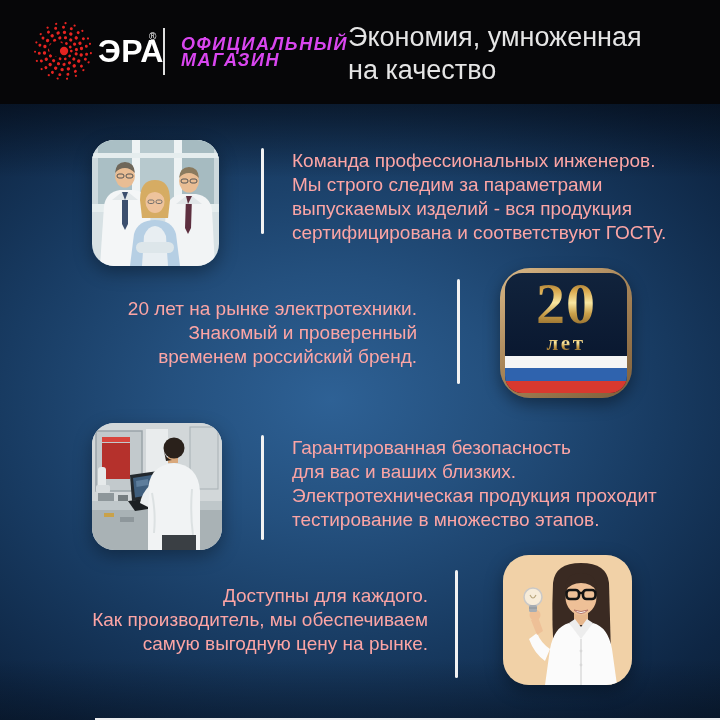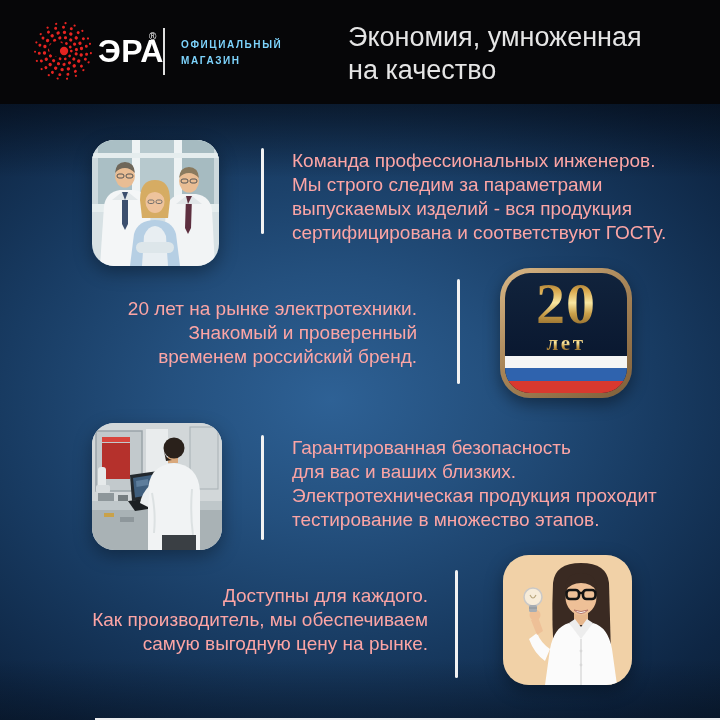--- a/index.html
+++ b/index.html
@@ -19,43 +19,43 @@
     content:"";position:absolute;inset:0;
     background:linear-gradient(180deg,rgba(2,6,14,.55) 0%,rgba(2,6,14,0) 12%),
                linear-gradient(0deg,rgba(2,6,14,.35) 0%,rgba(2,6,14,0) 10%);
   }
   
   .hdr{position:absolute;top:0;left:0;right:0;height:104px;background:#060608;}
   .logo-burst{position:absolute;left:34px;top:22px;width:58px;height:58px;}
   .brand{position:absolute;left:98px;top:33px;color:#fff;font-size:32px;font-weight:bold;letter-spacing:.5px;}
   .reg{position:absolute;left:149px;top:31px;color:#fff;font-size:10px;}
   .hdr-vline{position:absolute;left:163px;top:28px;width:2px;height:47px;background:#dfdfdf;}
-  .store{position:absolute;left:181px;top:37px;color:#7dd3fc;font-size:10px;font-weight:bold;
-         letter-spacing:1.6px;line-height:15.5px;white-space:pre-line;}
+  .store{position:absolute;left:181px;top:37px;color:#d946ef;font-size:18px;font-weight:bold;
+         letter-spacing:1.6px;line-height:15.5px;white-space:pre-line;font-style:italic;}
   .title{position:absolute;left:348px;top:21px;color:#e5e5e5;font-size:27px;line-height:33px;white-space:pre-line;}
   
   .blurb{position:absolute;color:#fca5a5;font-size:19px;line-height:24px;white-space:pre-line;}
   .blurb.right{text-align:right;}
   
   .vline{position:absolute;width:3px;background:#f2f2f2;border-radius:2px;}
   .v1{left:261px;top:148px;height:86px;}
   .v2{left:457px;top:279px;height:105px;}
   .v3{left:261px;top:435px;height:105px;}
   .v4{left:455px;top:570px;height:108px;}
   
   .photo{position:absolute;overflow:hidden;border-radius:22px;box-shadow:0 6px 18px rgba(0,0,0,.35);}
   .photo svg{display:block;width:100%;height:100%;}
   .p-team{left:92px;top:140px;width:127px;height:126px;}
   .p-lab{left:92px;top:423px;width:130px;height:127px;}
   .p-woman{left:503px;top:555px;width:129px;height:130px;border-radius:26px;}
   
   .badge{position:absolute;left:500px;top:268px;width:132px;height:130px;border-radius:30px;
          background:linear-gradient(145deg,#d9b887 0%,#a98659 45%,#7e5f3a 100%);
          padding:5px;box-sizing:border-box;box-shadow:0 6px 16px rgba(0,0,0,.4);}
-  .badge-inner{position:relative;width:100%;height:100%;border-radius:25px;overflow:hidden;
+  .badge-inner{position:relative;width:100%;height:100%;border-radius:17px;overflow:hidden;
          background:linear-gradient(180deg,#11233c 0%,#0a1830 70%,#0a1830 100%);}
   .gold-text{
     font-family:"Liberation Serif","DejaVu Serif",serif;font-weight:bold;text-align:center;
     background:linear-gradient(180deg,#6e4a1a 0%,#d9a94e 28%,#f8e7a2 48%,#caa04a 66%,#6e4a1a 100%);
     -webkit-background-clip:text;background-clip:text;color:transparent;
   }
   .badge-number{margin-top:1px;font-size:58px;line-height:60px;letter-spacing:1px;}
   .badge-unit{font-size:21px;line-height:22px;letter-spacing:2.5px;margin-top:-2px;text-align:center;}
   .badge-flag{position:absolute;left:0;right:0;bottom:0;height:37px;display:flex;flex-direction:column;}
   .stripe{flex:1;}

